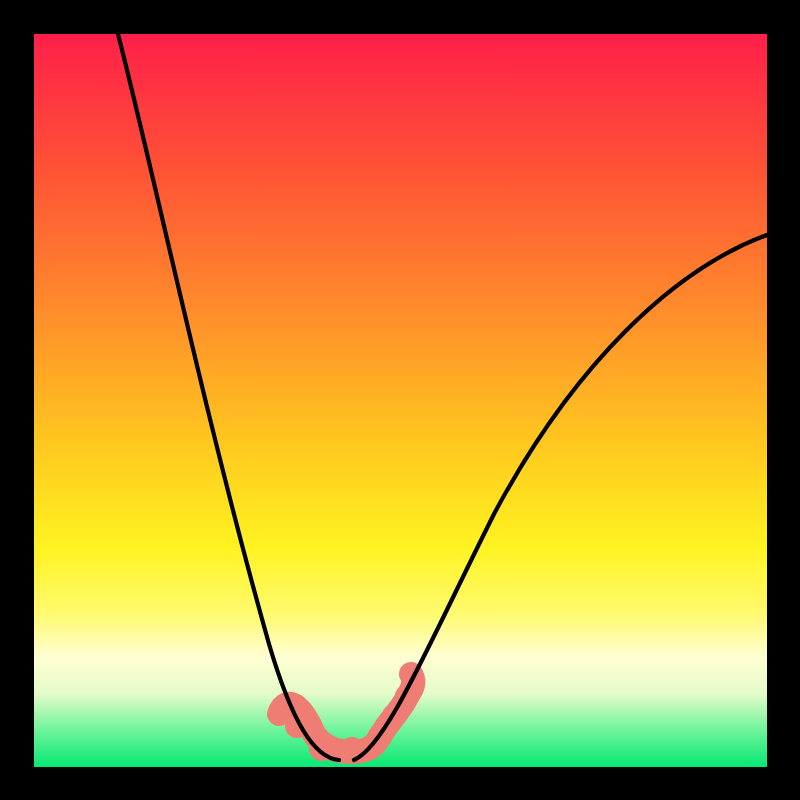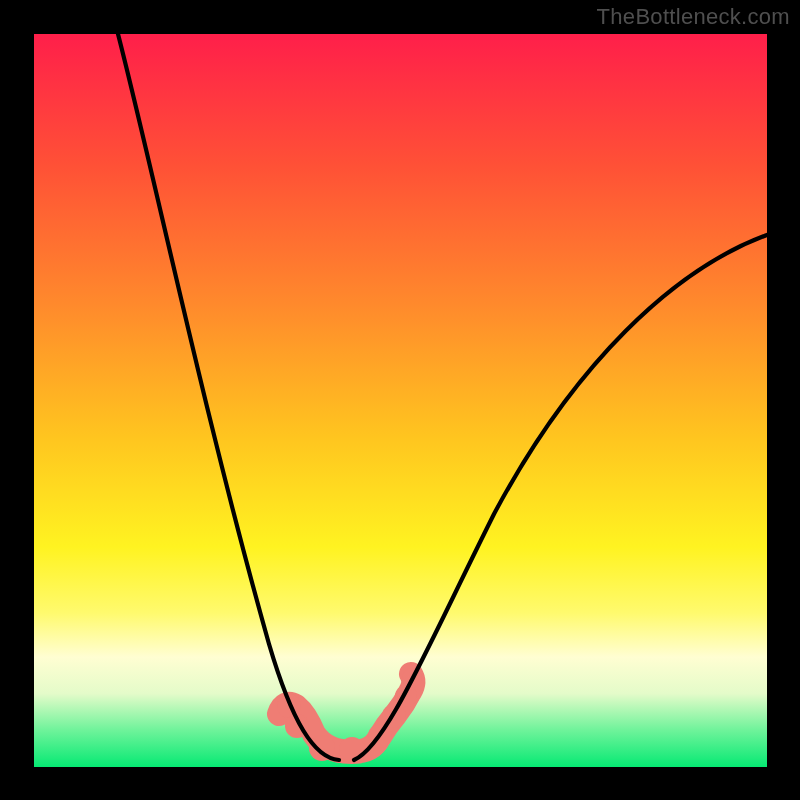--- a/index.html
+++ b/index.html
@@ -84,14 +84,13 @@
       <path d="M 84 0
                C 120 140, 170 380, 235 610
                C 258 688, 280 724, 305 726" fill="none" stroke="#000000" stroke-width="4.2" stroke-linecap="round"></path>
 
       <path d="M 320 726
                C 352 712, 390 620, 460 480
                C 540 330, 640 235, 733 201" fill="none" stroke="#000000" stroke-width="4.2" stroke-linecap="round"></path>
     </svg>
   </div>
 
-  <div class="attribution">TheBottleneck.com</div>
 </div>
 
 </body></html>

